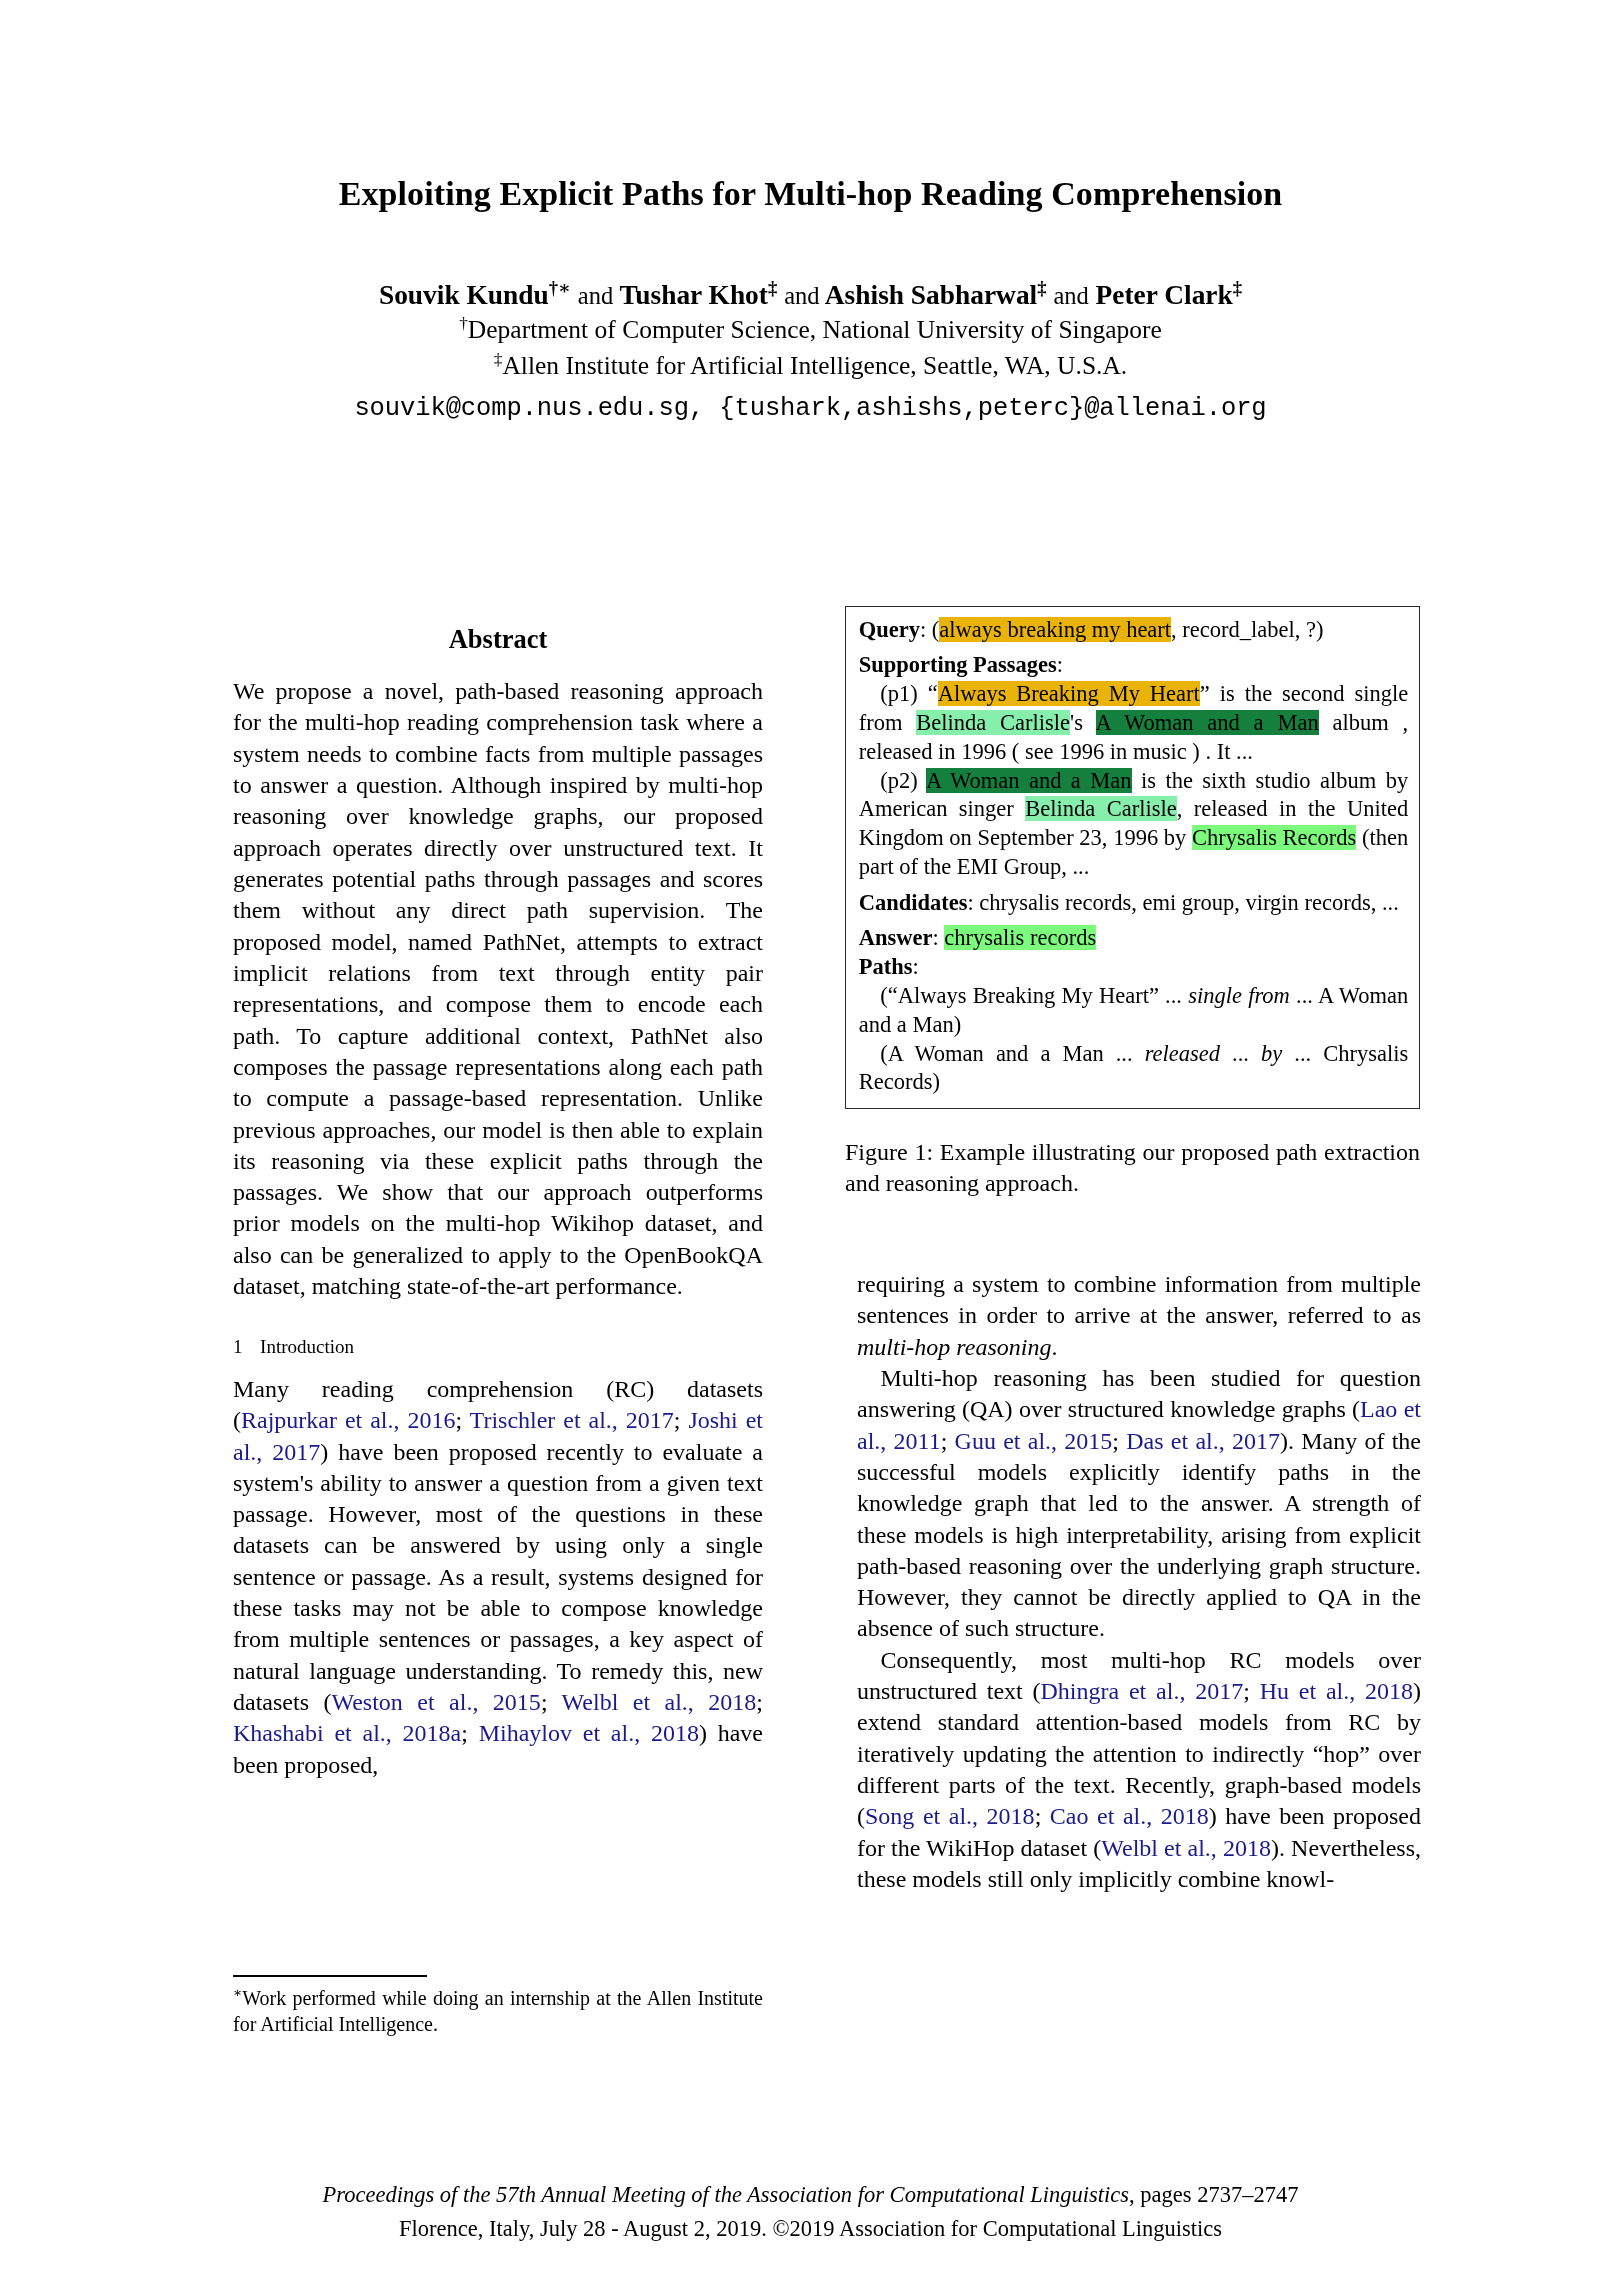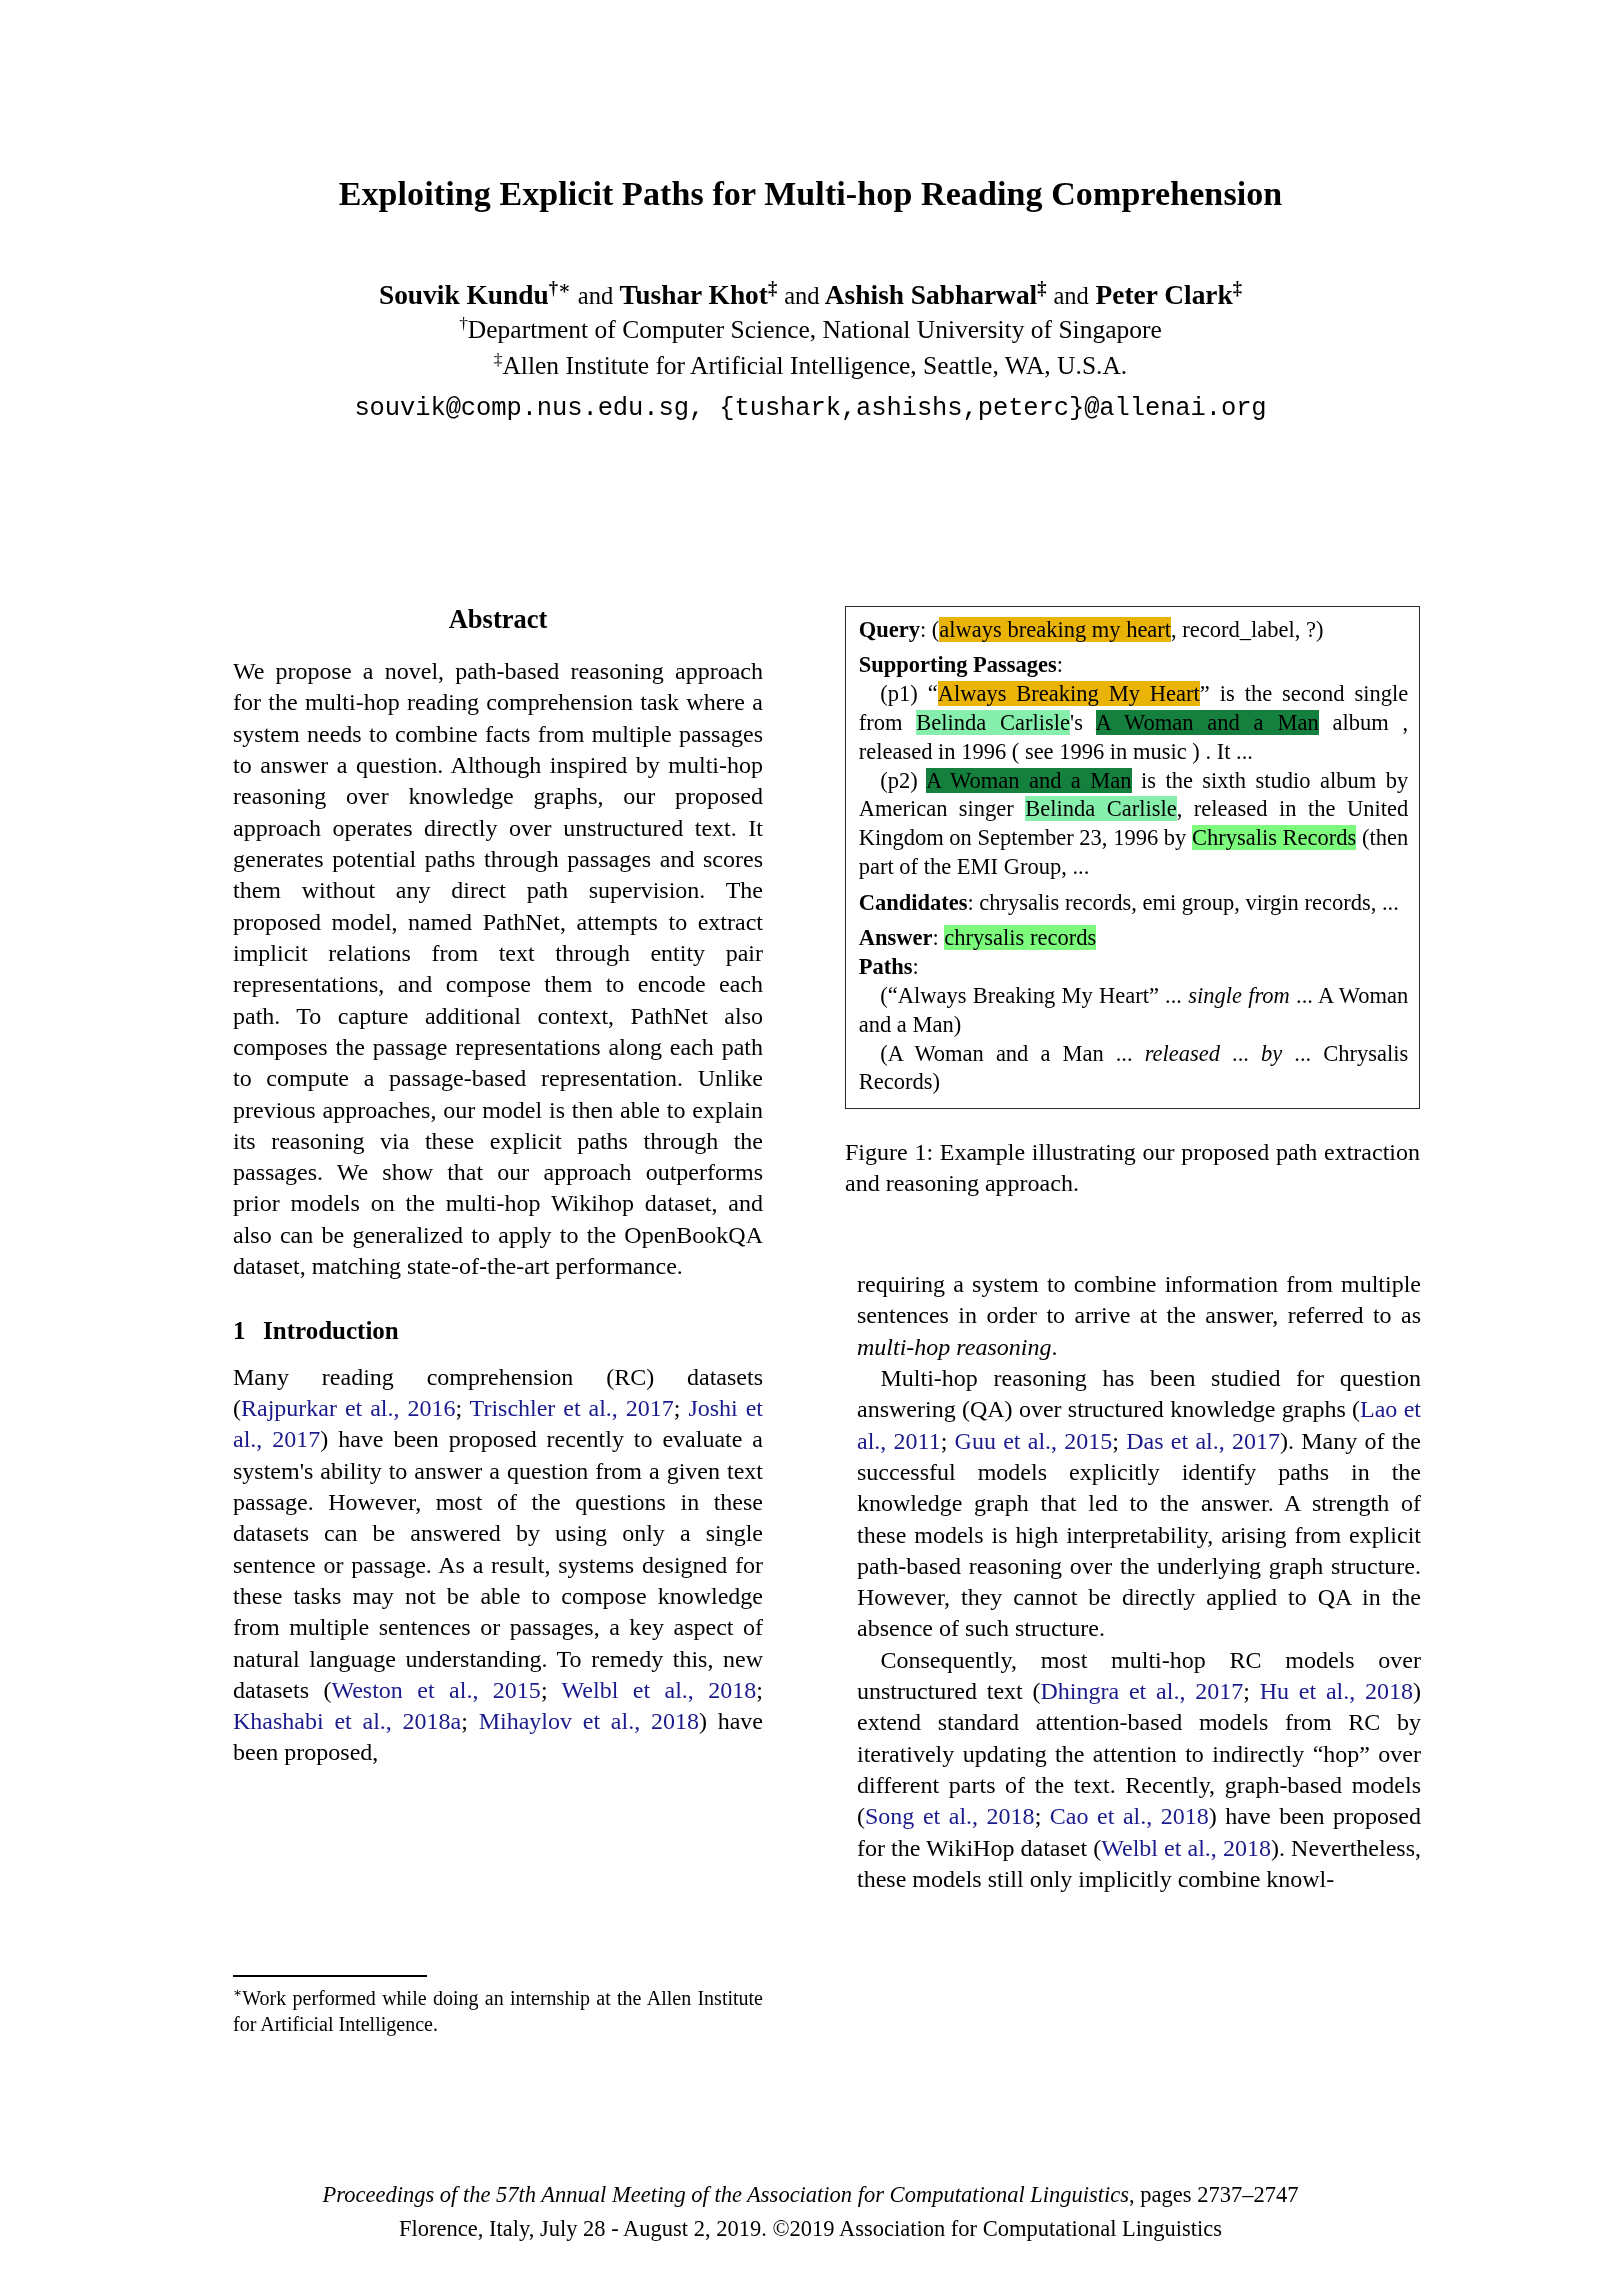--- a/index.html
+++ b/index.html
@@ -64,39 +64,39 @@
 
   
   .col {
     position: absolute;
     top: 602px;
     width: 530px;
     font-size: 24px;
     line-height: 1.305;
     text-align: justify;
   }
-  .col-left  { left: 233px; }
+  .col-left  { left: 233px; margin-top: 20px; }
   .col-right { left: 857px; width: 564px; }
 
   .sec-abstract-head {
     text-align: center;
     font-weight: bold;
     font-size: 26.5px;
     margin: 0 0 19.6px 0;
   }
   p.body {
     margin: 0;
     text-indent: 0;
     text-align: justify;
     hyphens: none;
   }
   p.body + p.body { margin-top: 0; }
   .sec-head {
-    font-weight: bold;
-    font-size: 25px;
+    font-weight: normal;
+    font-size: 19px;
     margin: 33px 0 13.7px 0;
     text-align: left;
   }
   .sec-head .num { margin-right: 17.6px; }
 
   .cite { color: #1a1a8c; }
   .ital { font-style: italic; }
 
   
   .footnote {

